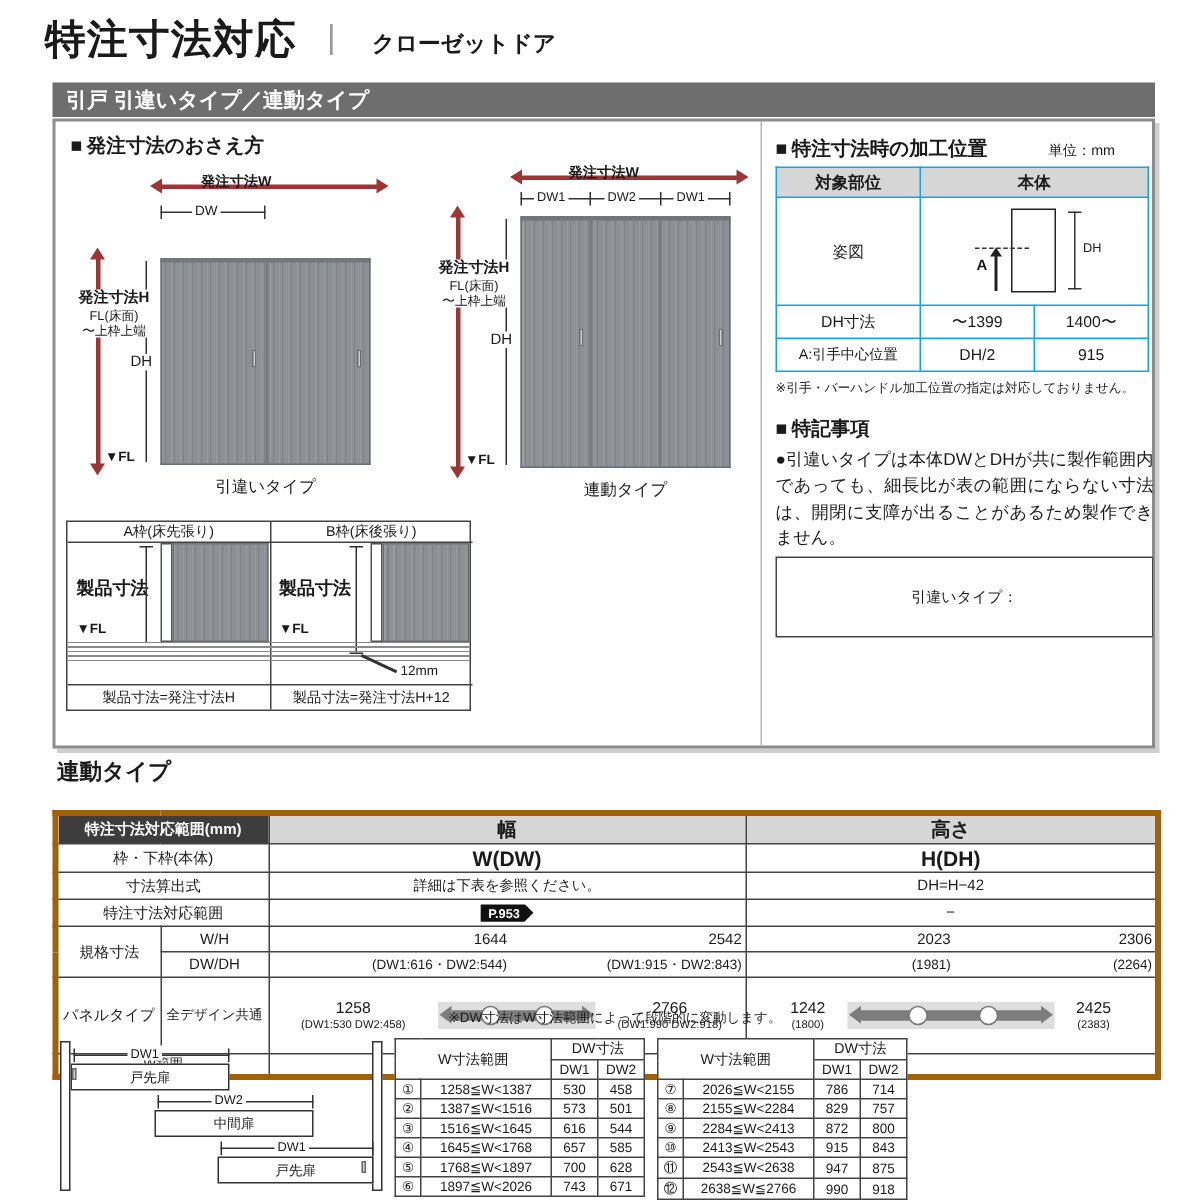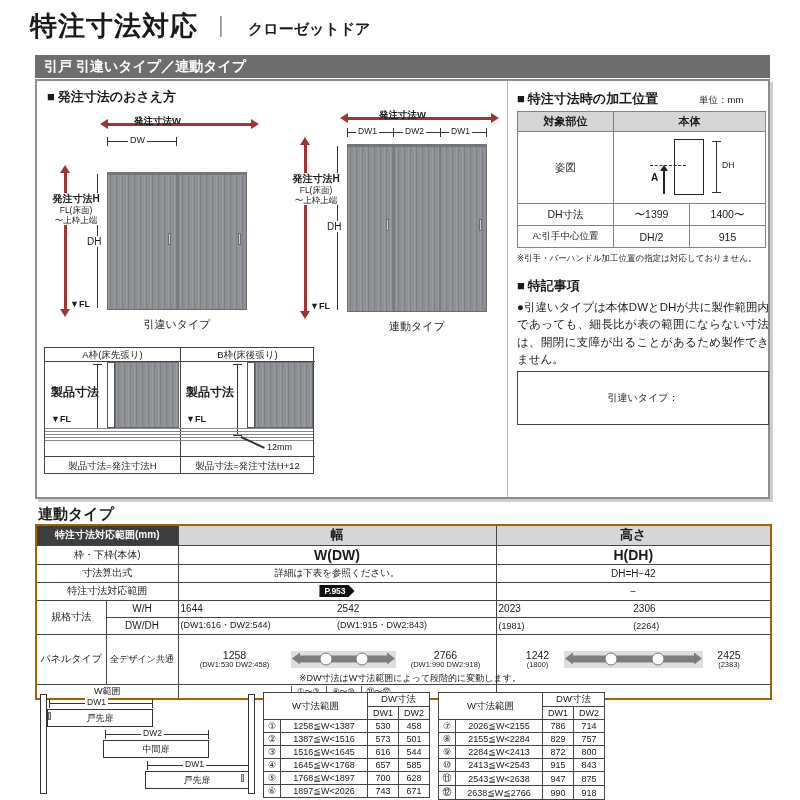--- a/index.html
+++ b/index.html
@@ -47,29 +47,29 @@
 .mtable td{border:1px solid #0ea5e9;text-align:center;font-size:10.5px;padding:0}
 .mtable .thd{background:#d6d6d6;font-weight:bold;font-size:11px}
 .figcell{position:relative}
 .note{position:absolute;font-size:8.5px;color:#222}
 .bullet-p{position:absolute;font-size:11.5px;line-height:1.5;text-align:justify}
 .ratio{position:absolute;border:1.5px solid #444;display:flex;background:#fff}
 .ratio .c1{width:75px;border-right:1px solid #444;display:flex;align-items:center;justify-content:center;font-size:10.5px}
 .ratio .c2{flex:1;display:flex;align-items:center;justify-content:center;gap:5px;font-size:10px}
 
 .rendo-h{left:38px;top:505px;font-size:15px;font-weight:bold}
-.spec{position:absolute;left:35px;top:524px;border-collapse:collapse;table-layout:fixed;width:735px;border:2px solid #a16207}
+.spec{position:absolute;left:35px;top:540px;border-collapse:collapse;table-layout:fixed;width:735px;border:4px solid #a16207}
 .spec td{border:1px solid #444;text-align:center;font-size:10px;padding:0 2px;overflow:hidden}
 .spec .dark{background:#3d3d3d;color:#fff;font-size:10px;font-weight:bold}
 .spec .gray{background:#d6d6d6;font-weight:bold;font-size:13px}
 .spec .big{font-size:14px;font-weight:bold}
 .spec .sm{font-size:9.5px}
 .badge{display:inline-block;background:#111;color:#fff;font-size:8.5px;font-weight:bold;padding:1px 9px 1px 5px;clip-path:polygon(0 0,calc(100% - 6px) 0,100% 50%,calc(100% - 6px) 100%,0 100%)}
 .halves{display:flex;width:100%}
-.halves span{flex:1;text-align:left}
+.halves span{flex:1;text-align:right}
 .panelrow{display:flex;align-items:stretch;width:100%;height:100%}
 .pcell{display:flex;flex-direction:column;align-items:center;justify-content:center;line-height:1.1}
 .pcell .v{font-size:10.5px}.pcell .s{font-size:7.5px}
 .pa{position:relative;flex:1;background:#dedede;margin:1px 0}
 .pa .bar{position:absolute;left:9px;right:9px;top:50%;height:7px;transform:translateY(-50%);background:#7d7d7d}
 .pa .bar::before{content:"";position:absolute;left:-8px;top:-3px;width:0;height:0;border-top:6.5px solid transparent;border-bottom:6.5px solid transparent;border-right:8px solid #7d7d7d}
 .pa .bar::after{content:"";position:absolute;right:-8px;top:-3px;width:0;height:0;border-top:6.5px solid transparent;border-bottom:6.5px solid transparent;border-left:8px solid #7d7d7d}
 .pa .dot{position:absolute;top:50%;width:13px;height:13px;border-radius:50%;background:#fff;border:1px solid #777;transform:translate(-50%,-50%)}
 .wrange{display:flex;width:100%;height:100%;font-size:8px}
 .wrange .sp1{width:112px}.wrange .sp2{width:100px}

